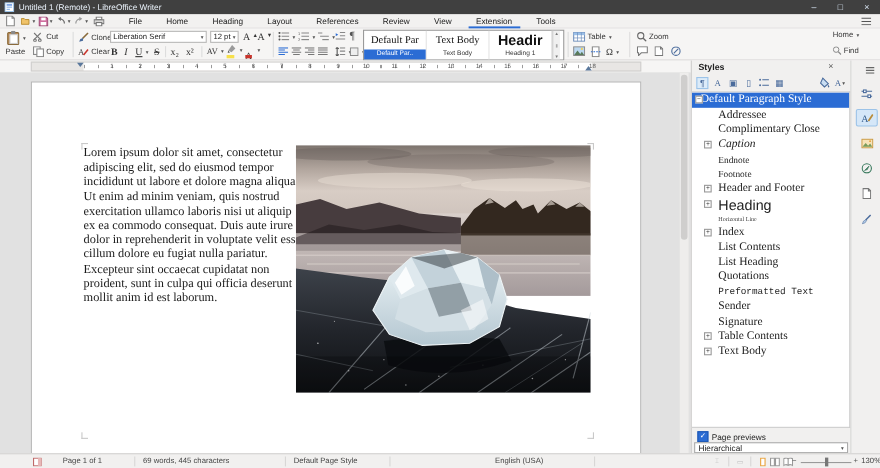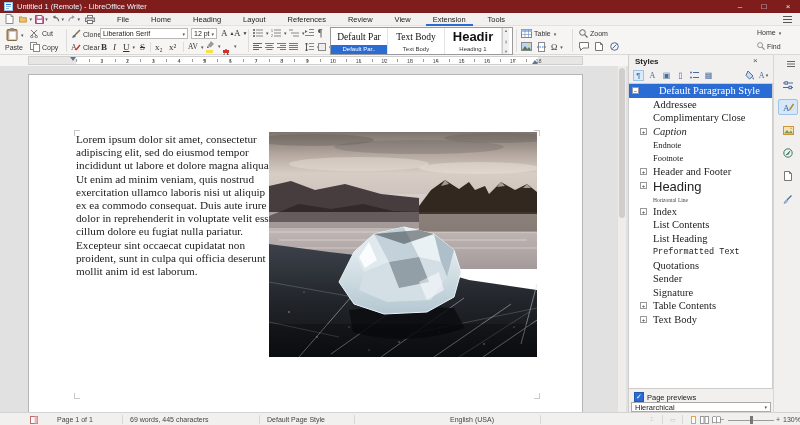--- a/index.html
+++ b/index.html
@@ -1,21 +1,21 @@
 <!DOCTYPE html>
 <html><head>
 <meta charset="utf-8">
 <style>
   html,body{margin:0;padding:0}
   body{width:800px;height:425px;position:relative;overflow:hidden;background:#e1e1e1;
        font-family:"Liberation Sans",sans-serif;-webkit-font-smoothing:antialiased;color:#333}
   .abs{position:absolute}
   svg{display:block}
   
-  #titlebar{left:0;top:0;width:800px;height:13px;background:#7f1d1d;display:flex;align-items:center}
+  #titlebar{left:0;top:0;width:800px;height:13px;background:#404040;display:flex;align-items:center}
   #titlebar .ttl{color:#eaf2fb;font-size:7.5px;margin-left:4px;white-space:nowrap}
   .winbtn{color:#dce9f7;font-size:8px;width:24px;text-align:center;line-height:13px}
   #titlebar .sp{flex:1}
   
   #tabrow{left:0;top:13px;width:800px;height:13px;background:#f2f1f0;display:flex;align-items:center;border-bottom:1px solid #e3e2e1;box-sizing:border-box}
   .qicon{width:13px;height:11px;margin-left:3px;display:flex;align-items:center;justify-content:center}
   .tabs{display:flex;margin-left:10px;height:13px}
   .tab{padding:0 11px;font-size:7.5px;color:#222;line-height:13px;position:relative;white-space:nowrap}
   .tab.indicated::after{content:"";position:absolute;left:4px;right:4px;bottom:0;height:2px;background:#2b6cd4}
   #tabrow .sp{flex:1}
@@ -63,21 +63,21 @@
   #panel{position:absolute;left:0;top:0;width:144px;height:357px}
   #phead{position:absolute;left:6px;top:2px;font-size:8px;font-weight:bold;color:#222}
   #pclose{position:absolute;left:124px;top:1px;font-size:8px;color:#555}
   #picons{position:absolute;left:4px;top:13px;width:136px;height:14px;display:flex;align-items:center;gap:3px}
   .pic{width:11px;height:11px;display:flex;align-items:center;justify-content:center;font-size:8px;color:#4a6b9c}
   .pic.active{background:#dcebf9;border:1px solid #9cc3e8;box-sizing:border-box}
   #picons .sp{flex:1}
   #slist{position:absolute;left:0;top:28px;width:144px;height:306px;background:#fff;border:1px solid #ccc;border-left:none;box-sizing:border-box;overflow:hidden}
   .srow{position:relative;display:flex;align-items:center;height:13.5px;padding-left:24px;
         font-family:"Liberation Serif",serif;font-size:10.5px;color:#222;white-space:nowrap}
-  .srow.lvl0{padding-left:30px}
+  .srow.lvl0{padding-left:8px}
   .srow.sel{background:#2b6cd4;color:#fff}
   .srow .exp{position:absolute;left:11px;top:3px;width:7px;height:7px;border:1px solid #999;background:#fff;
              color:#333;font-family:"Liberation Sans",sans-serif;font-size:6px;line-height:6px;text-align:center;box-sizing:border-box}
   .srow.lvl0 .exp{left:3px}
   .srow .exp:empty{display:none}
   .srow.small{font-size:8.5px}
   .srow.tiny{font-size:5.5px;height:10px;color:#444}
   .srow.italic{font-style:italic}
   .srow.heading{font-family:"Liberation Sans",sans-serif;font-weight:normal;font-size:13px;height:16px}
   .srow.mono{font-family:"Liberation Mono",monospace;font-size:8.5px}
@@ -625,28 +625,28 @@
         <div class="srow lvl1">
 
           <span>List Contents</span>
         </div>
 
         <div class="srow lvl1">
 
           <span>List Heading</span>
         </div>
 
+        <div class="srow lvl1">
+
+          <span>Quotations</span>
+        </div>
+
         <div class="srow lvl1 mono">
 
           <span>Preformatted Text</span>
-        </div>
-
-        <div class="srow lvl1">
-
-          <span>Quotations</span>
         </div>
 
         <div class="srow lvl1">
 
           <span>Sender</span>
         </div>
 
         <div class="srow lvl1">
 
           <span>Signature</span>

